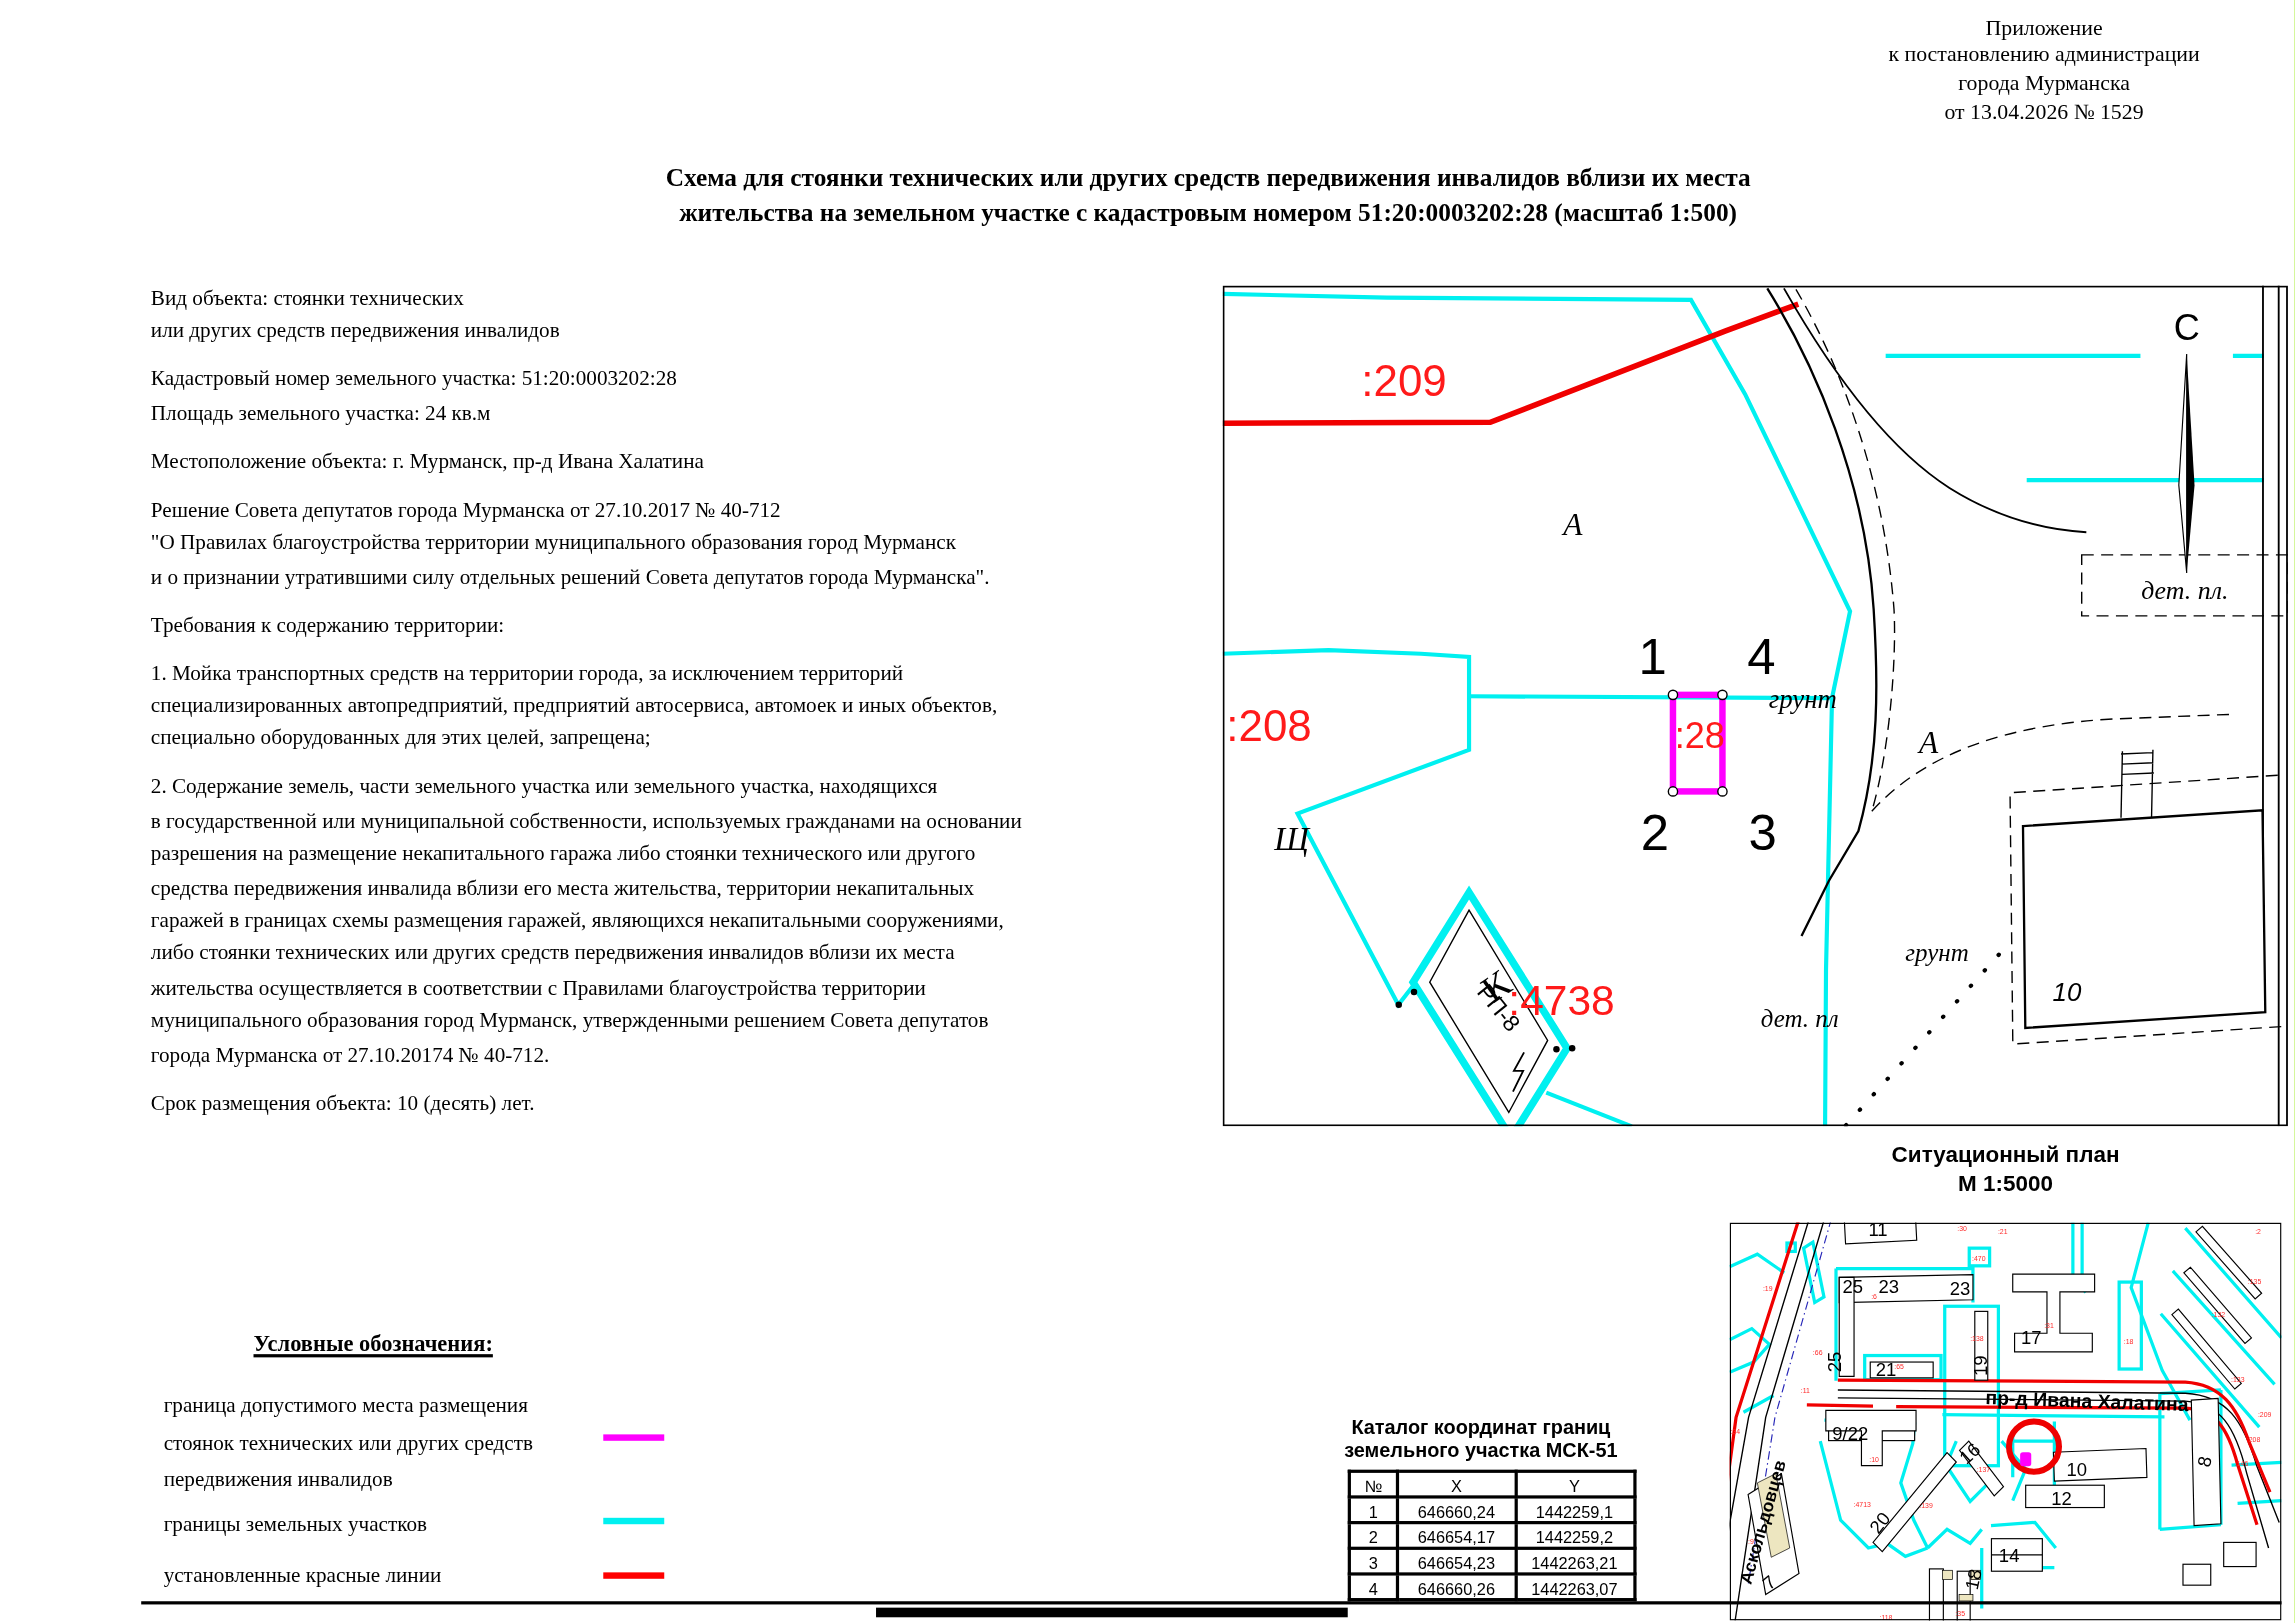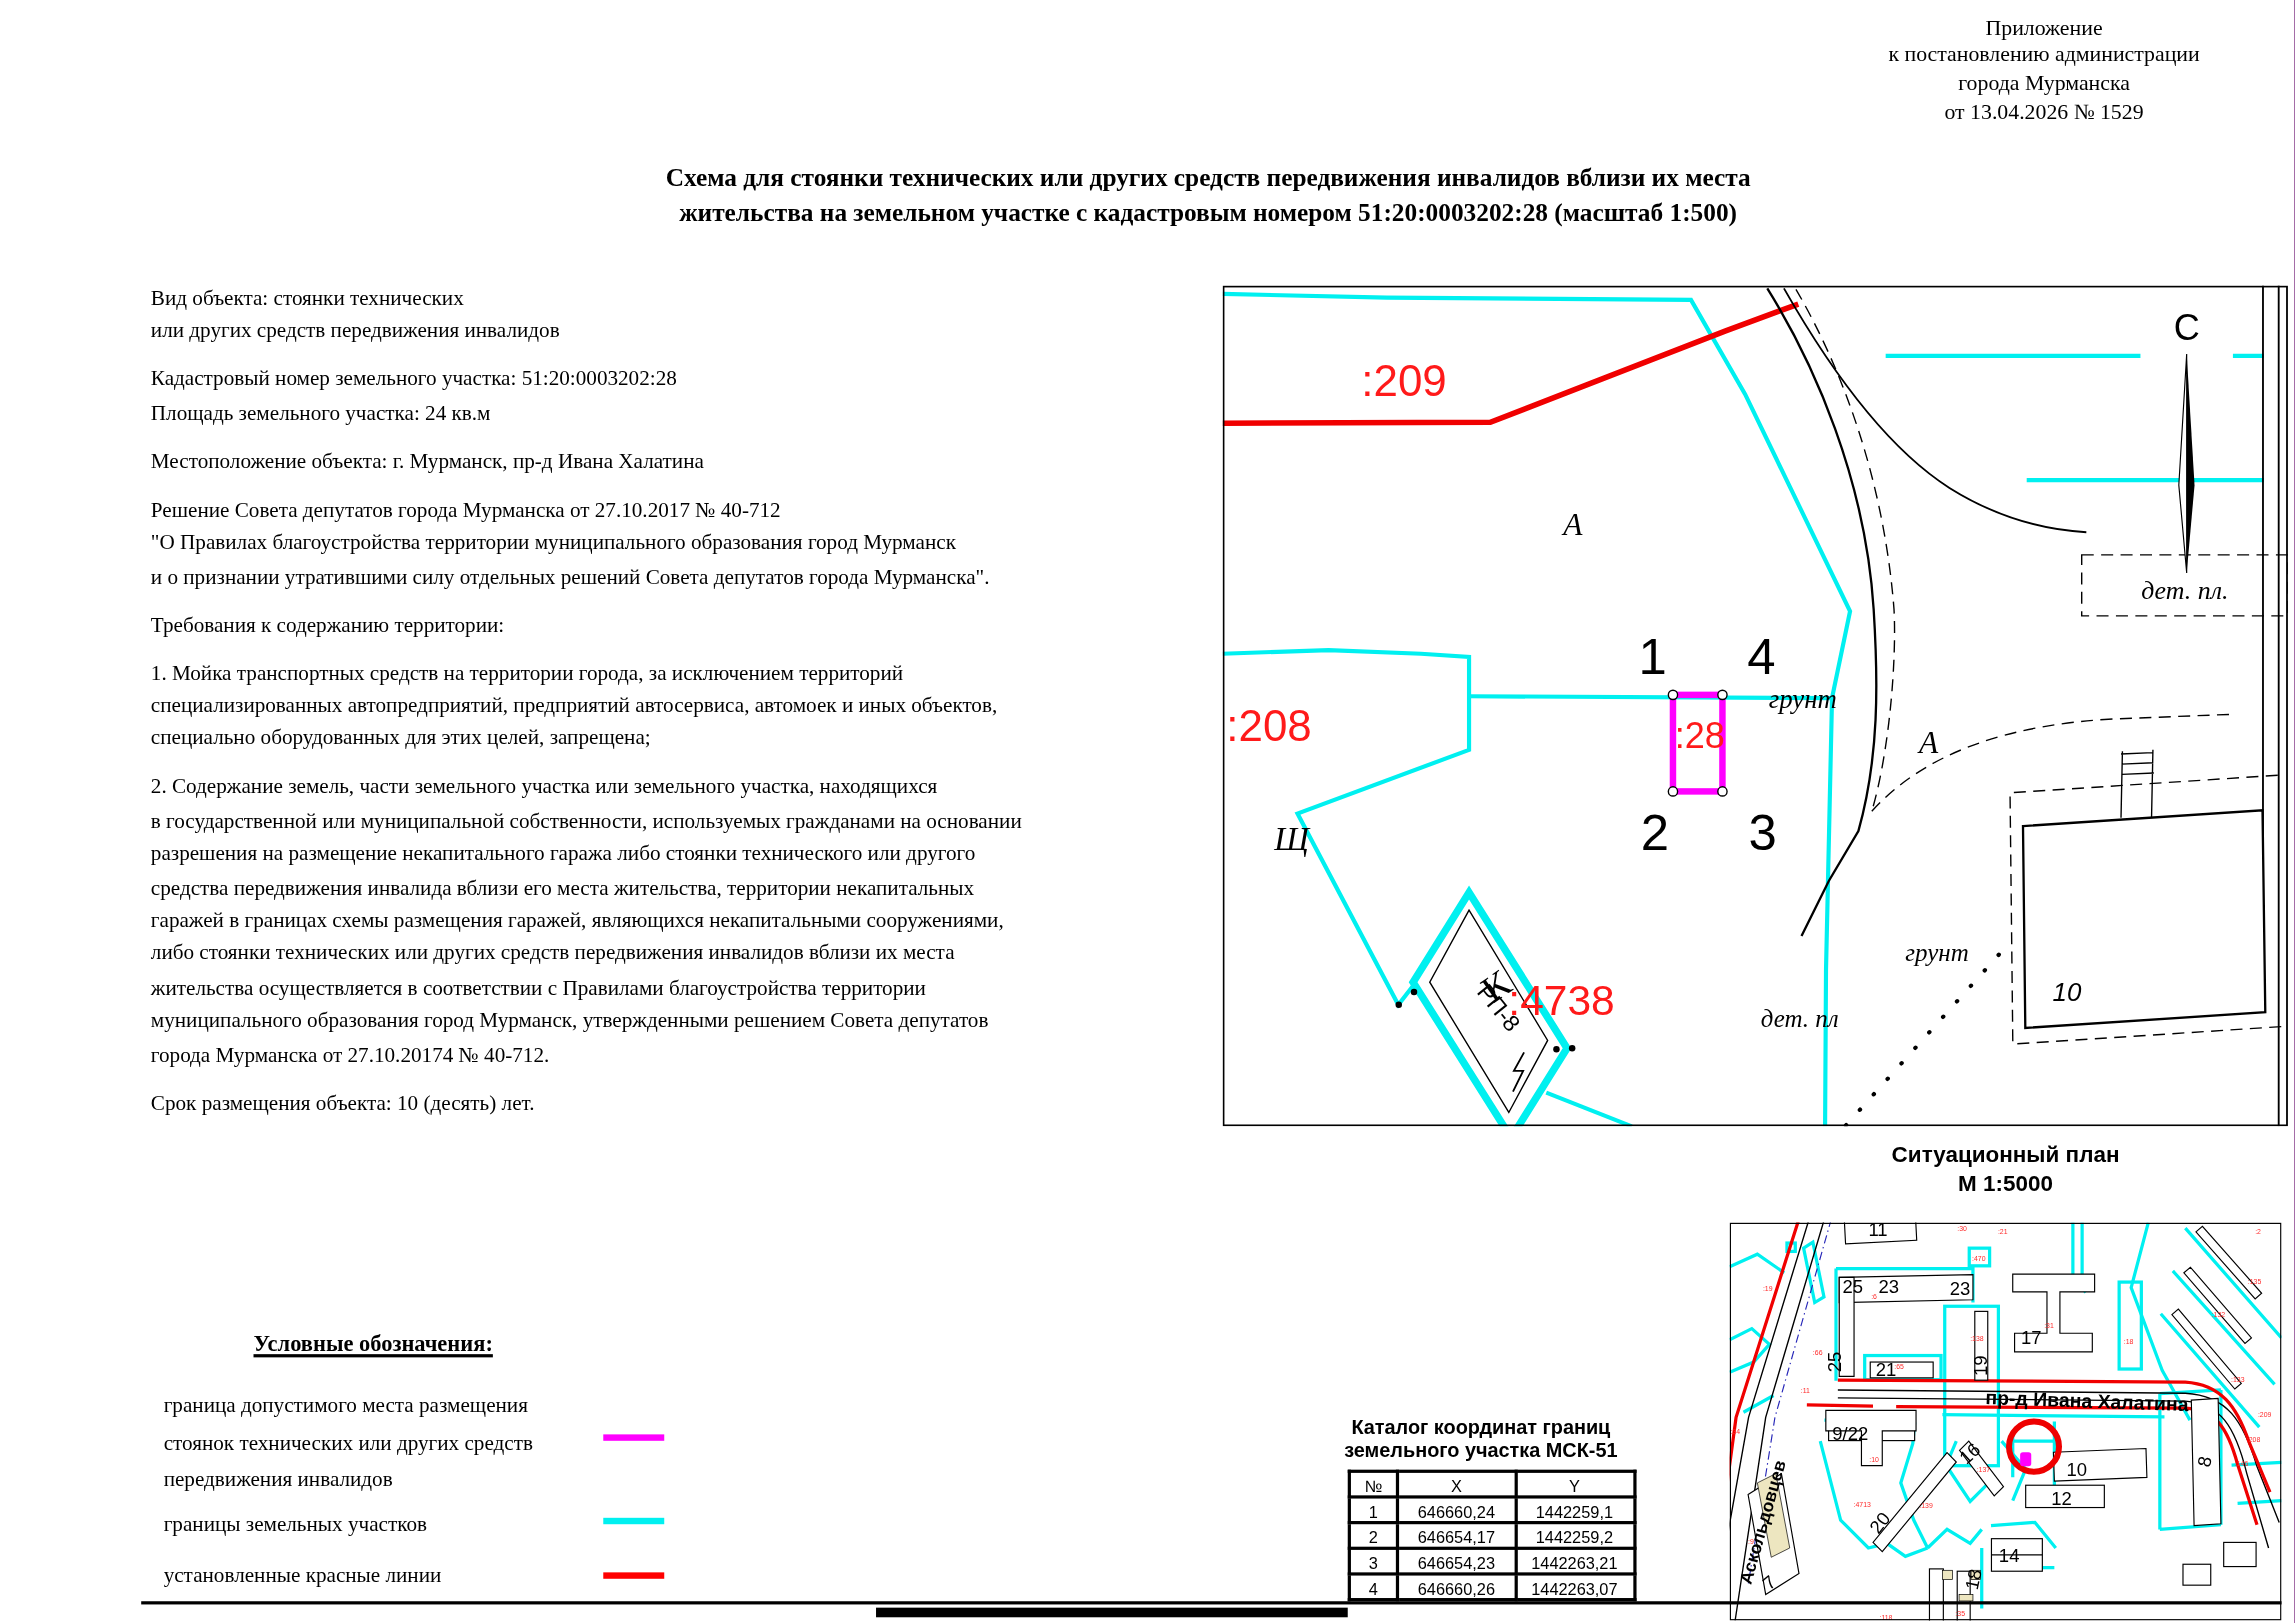--- a/index.html
+++ b/index.html
@@ -1,16 +1,16 @@
 <!DOCTYPE html>
 <html style="font-size:7.4px"><head>
 <meta charset="utf-8">
 <style>
   html,body{margin:0;padding:0;background:#fff;}
-  .viewport{width:2295px;height:1623px;position:relative;overflow:hidden;background:#701a75;}
+  .viewport{width:2295px;height:1623px;position:relative;overflow:hidden;background:#bef264;}
   .page{width:715px;height:506px;position:relative;transform:scale(3.2089);transform-origin:0 0;
         font-family:"Liberation Serif",serif;color:#000;background:#fff;}
   .abs{position:absolute;}
   .nowrap{white-space:nowrap;}
   .annot{top:4.6px;left:579px;width:116px;text-align:center;font-size:6.8px;line-height:8.8px;}
   .title{top:50px;left:69px;width:615px;text-align:center;font-weight:bold;font-size:7.9px;line-height:11px;}
   .desc{top:88px;left:47px;width:324px;font-size:6.6px;line-height:10.4px;}
   .desc .par{margin:0 0 4.6px 0;}
   .mainmap{left:381px;top:89px;width:332px;height:262px;}
   .sittitle{left:539px;top:356px;width:172px;text-align:center;font-family:"Liberation Sans",sans-serif;

